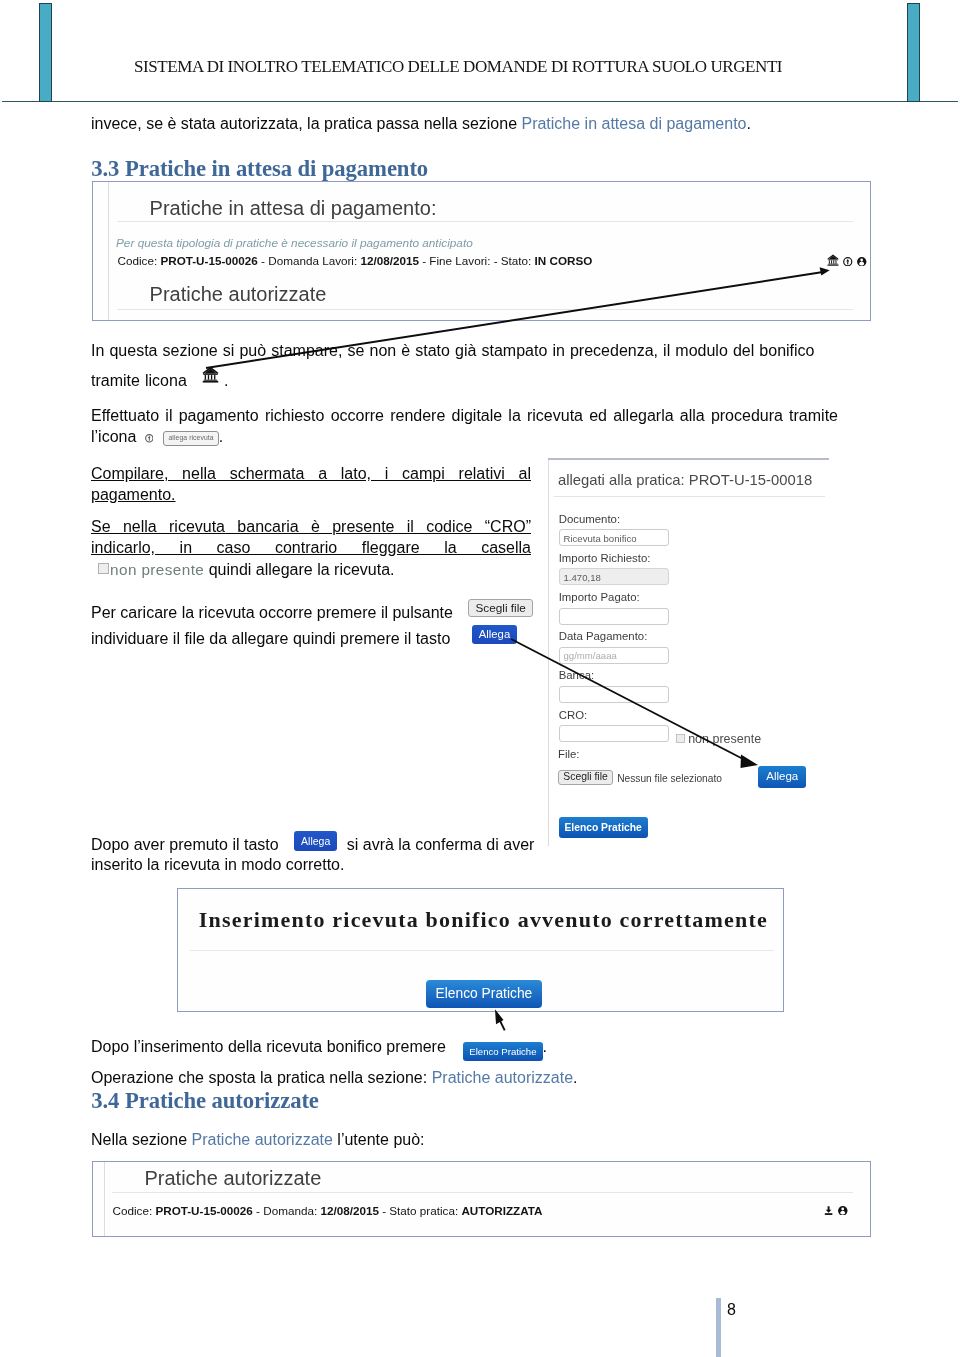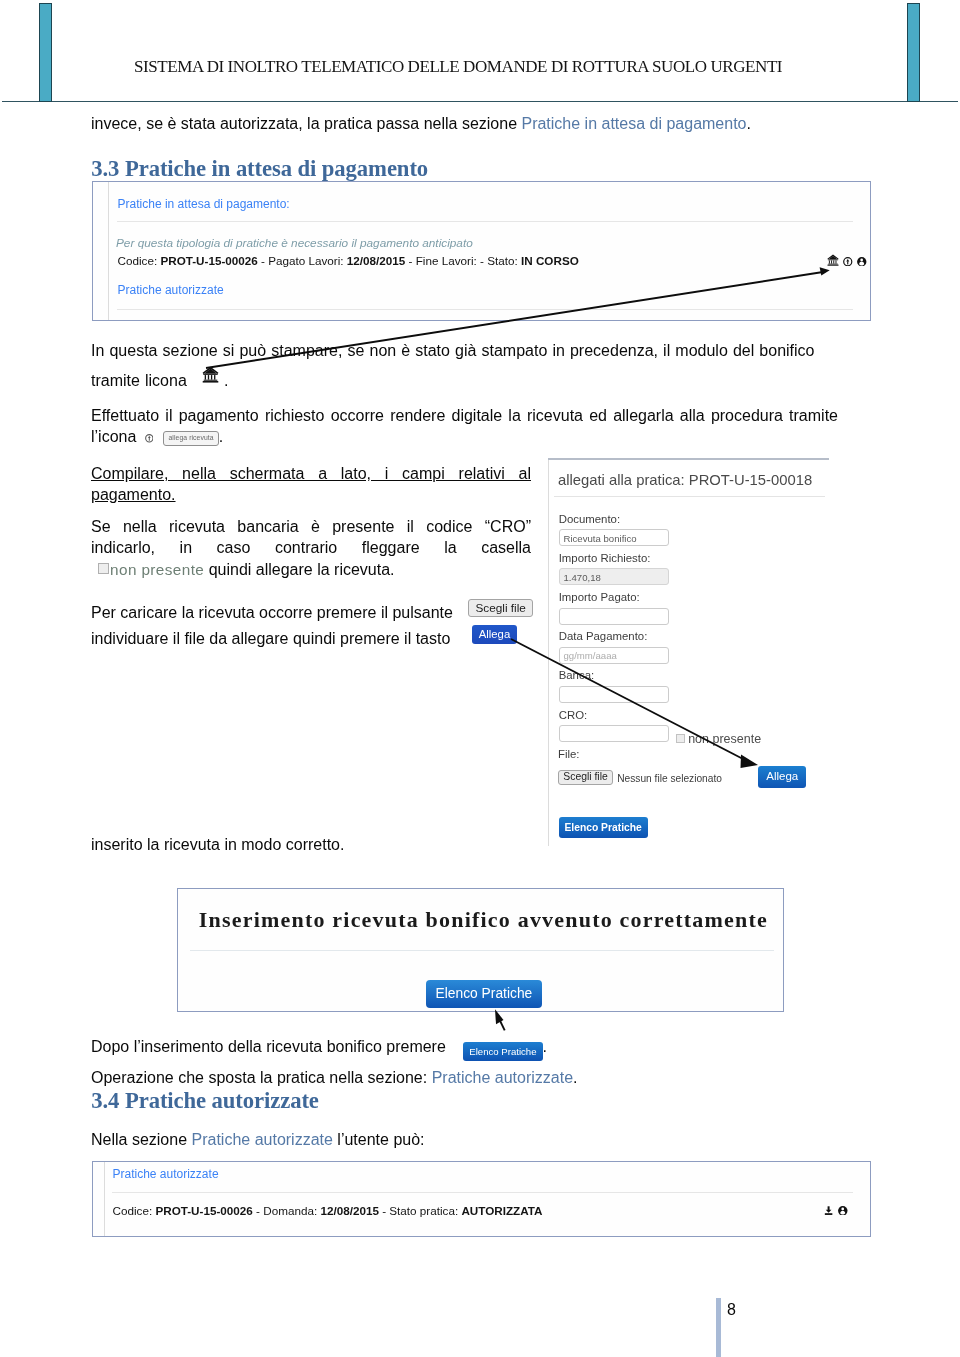--- a/index.html
+++ b/index.html
@@ -35,21 +35,21 @@
   .btn-grey{display:inline-block;background:#ececec;border:1px solid #a4a4a4;border-radius:3px;
        color:#1a1a1a;font-size:11.8px;line-height:16px;padding:0px 6px;
        font-family:"Liberation Sans",sans-serif;position:relative;top:-6px;margin-left:11px;}
   .btn-blue{display:inline-block;background:#1767c4;color:#ffffff;border-radius:2px;
        font-family:"Liberation Sans",sans-serif;text-align:center;vertical-align:-3px;}
 
   
   .shot{position:absolute;background:#fefefe;border:1px solid #8d9cc0;box-sizing:border-box;}
   .rule{position:absolute;background:#e6e6e6;height:1px;}
   .vline{position:absolute;background:#dcdcdc;width:1px;}
-  .ui-h{position:absolute;font-family:"Liberation Sans",sans-serif;font-size:12px;color:#3b82f6;white-space:nowrap;}
+  .ui-h{position:absolute;font-family:"Liberation Sans",sans-serif;font-size:20px;color:#404040;white-space:nowrap;margin-left:32px;}
   .ui-note{position:absolute;font-family:"Liberation Sans",sans-serif;font-size:11.8px;color:#7e9da8;white-space:nowrap;}
   .ui-row{position:absolute;font-family:"Liberation Sans",sans-serif;font-size:11.7px;color:#141414;white-space:nowrap;}
   .ui-row b{font-weight:bold;}
 
   
   .f-lab{position:absolute;font-family:"Liberation Sans",sans-serif;font-size:11.4px;color:#3d3d3d;white-space:nowrap;}
   .f-in{position:absolute;border:1px solid #cccccc;border-radius:3px;background:#ffffff;box-sizing:border-box;height:17px;width:120px;}
   .f-in.dis{background:#eeeeee;border-color:#d5d5d5;}
   .f-tx{position:absolute;font-family:"Liberation Sans",sans-serif;font-size:9.6px;color:#5c5c5c;white-space:nowrap;}
   .f-tx.ph{color:#adadad;}
@@ -66,21 +66,21 @@
 
 <div class="p" id="p-intro" style="left:91px;top:113px;width:750px;"><span>invece, se è stata autorizzata, la pratica passa nella sezione </span><span class="lnk">Pratiche in attesa di pagamento</span><span>.</span></div>
 
 <div class="h2" id="h-33" style="left:91.3px;top:156px;">3.3 Pratiche in attesa di pagamento</div>
 
 <div class="shot" id="shot1" style="left:92px;top:181px;width:779px;height:140px;"></div>
 <div class="vline" style="left:108px;top:182px;height:138px;"></div>
 <div class="ui-h" style="left:117.6px;top:196.5px;">Pratiche in attesa di pagamento:</div>
 <div class="rule" style="left:117px;top:220.8px;width:736px;"></div>
 <div class="ui-note" style="left:116px;top:235.5px;font-style:italic;">Per questa tipologia di pratiche è necessario il pagamento anticipato</div>
-<div class="ui-row" id="s1-row" style="left:117.5px;top:253.5px;"><span>Codice: </span><b>PROT-U-15-00026</b><span> - Pagato Lavori: </span><b>12/08/2015</b><span> - Fine Lavori: - Stato: </span><b>IN CORSO</b></div>
+<div class="ui-row" id="s1-row" style="left:117.5px;top:253.5px;"><span>Codice: </span><b>PROT-U-15-00026</b><span> - Domanda Lavori: </span><b>12/08/2015</b><span> - Fine Lavori: - Stato: </span><b>IN CORSO</b></div>
 <div class="ui-h" style="left:117.6px;top:283px;">Pratiche autorizzate</div>
 <div class="rule" style="left:117px;top:309.3px;width:736px;"></div>
 <div class="abs" style="left:827px;top:254px;" id="s1-bank">
     <svg width="12" height="12" viewBox="0 0 24 24" fill="#111">
       <path d="M12 1.0 0.8 9.6 1.9 11.2 12 4.4 22.1 11.2 23.2 9.6 12 1.0z"></path>
       <path d="M12 4.0 2.6 10.9h18.8L12 4.0z"></path>
       <rect x="1.8" y="11.2" width="20.4" height="1.3"></rect>
       <rect x="3.8" y="12.8" width="1.9" height="6.4"></rect>
       <rect x="8.2" y="12.8" width="1.9" height="6.4"></rect>
       <rect x="12.6" y="12.8" width="1.9" height="6.4"></rect>
@@ -123,21 +123,21 @@
 
 <div class="p pj" id="p2" style="left:91px;top:405px;width:747px;"><span>Effettuato il pagamento richiesto occorre rendere digitale la ricevuta ed allegarla alla procedura tramite l’icona </span><span class="ic" style="display: inline-block; width: 8.6px; height: 8.6px; position: relative; top: 0.5px; margin-left: 4px;"><svg width="8.6" height="8.6" viewBox="0 0 24 24">
         <circle cx="12" cy="12" r="10.2" fill="none" stroke="#5a5a5a" stroke-width="3.0"></circle>
         <path d="M12 5.0 8.2 11.5h7.6L12 5.0z" fill="#5a5a5a"></path>
         <rect x="10.6" y="10.8" width="2.8" height="8.0" fill="#5a5a5a"></rect>
       </svg></span><span class="tip">allega ricevuta</span><span>.</span></div>
 
 <div class="p pj" id="p3" style="left:91px;top:463px;width:440px;text-decoration:underline;"><span>Compilare, nella schermata a lato, i campi relativi al pagamento.</span></div>
 
 <div class="p pj" id="p4" style="left:91px;top:516px;width:440px;">
-    <div class="pj" style="text-align: justify; text-align-last: justify; width: 440px;"><span>Se nella ricevuta bancaria è presente il codice “CRO” indicarlo, in caso contrario fleggare la casella</span></div>
+    <div class="pj" style="text-align: justify; text-align-last: justify; width: 440px; text-decoration: underline;"><span>Se nella ricevuta bancaria è presente il codice “CRO” indicarlo, in caso contrario fleggare la casella</span></div>
     <div style="white-space: nowrap; padding-left: 6.6px;"><span style="white-space: nowrap;"><span style="display: inline-block; width: 9.5px; height: 9.5px; border: 1px solid rgb(176, 176, 176); background: rgb(238, 238, 238); vertical-align: 0.5px; margin-right: 1px;"></span><span style="font-size: 15.3px; color: rgb(109, 127, 116); letter-spacing: 0.4px;">non presente</span></span><span> quindi allegare la ricevuta.</span></div>
   </div>
 
 <div class="p" id="p5" style="left:91px;top:600px;width:470px;line-height:26.3px;">
     <div style="white-space: nowrap; height: 26.3px;"><span>Per caricare la ricevuta occorre premere il pulsante </span><span class="btn-grey">Scegli file</span></div>
     <div style="white-space: nowrap; height: 26.3px;"><span>individuare il file da allegare quindi premere il tasto </span><span class="btn-blue" style="font-size:11.3px;line-height:19px;height:19px;padding:0 7px;border-radius:3px;background:linear-gradient(#2057c9,#1c49bb);position:relative;top:-9px;margin-left:17px;">Allega</span></div>
   </div>
 
 <div class="abs" id="shot2" style="left:544px;top:455px;width:290px;height:393px;">
   <div class="abs" style="left:4px;top:3px;width:281px;height:2px;background:#b6bdc9;"></div>
@@ -168,20 +168,21 @@
   <div class="abs" id="f-allega" style="left: 214.3px; top: 311.4px; background: linear-gradient(rgb(27, 127, 208), rgb(15, 85, 180)); color: rgb(255, 255, 255); border-radius: 3px; font-size: 11.5px; line-height: 21.6px; padding: 0px 8px; font-family: &quot;Liberation Sans&quot;, sans-serif;">Allega</div>
   <div class="abs" id="f-elenco" style="left: 14.5px; top: 361.5px; background: linear-gradient(rgb(29, 126, 208), rgb(13, 82, 178)); color: rgb(255, 255, 255); border-radius: 3px; font-size: 10.3px; line-height: 21px; padding: 0px 6px; font-family: &quot;Liberation Sans&quot;, sans-serif; font-weight: bold;">Elenco Pratiche</div>
 </div>
 
 <svg class="abs" id="arrow3" style="left:508px;top:636px;width:260px;height:145px;" viewBox="0 0 260 145">
   <path d="M 3 3 L 237 124" stroke="#0d0d0d" stroke-width="1.9" fill="none"></path>
   <path d="M 250 129 L 233 118.5 L 232.5 132 Z" fill="#0d0d0d"></path>
 </svg>
 
 <div class="p" id="p6" style="left:91px;top:835px;width:465px;line-height:19.8px;position:absolute;">
+    <div style="white-space: nowrap; height: 20px;"><span>Dopo aver premuto il tasto </span><span class="btn-blue" style="font-size:10.5px;line-height:20px;height:20px;padding:0 7px;border-radius:3px;background:linear-gradient(#2057c9,#1c49bb);position:relative;top:-8px;margin:0 5px 0 11px;">Allega</span><span> si avrà la conferma di aver</span></div>
     <div style="white-space: nowrap;"><span>inserito la ricevuta in modo corretto.</span></div>
   </div>
 
 <div class="shot" id="shot3" style="left:177px;top:888px;width:607px;height:124px;"></div>
 <div class="abs" id="shot3-msg" style="left:198.8px;top:907px;font-family:'Liberation Serif',serif;font-weight:bold;font-size:22px;letter-spacing:1.2px;color:#1b1b1b;white-space:nowrap;text-align:right;">Inserimento ricevuta bonifico avvenuto correttamente</div>
 <div class="rule" style="left:190px;top:950px;width:584px;background:#e2e8ec;"></div>
 <div class="abs" id="shot3-btn" style="left: 425.6px; top: 980.2px; background: linear-gradient(rgb(42, 138, 216), rgb(15, 85, 180)); color: rgb(255, 255, 255); border-radius: 4px; font-size: 13.8px; line-height: 28px; padding: 0px 10px; font-family: &quot;Liberation Sans&quot;, sans-serif;">Elenco Pratiche</div>
 
 <svg class="abs" id="arrow2" style="left:485px;top:1004px;width:40px;height:40px;" viewBox="0 0 40 40">
   <path d="M 19.7 26.4 L 12.5 11.5" stroke="#0d0d0d" stroke-width="1.9" fill="none"></path>

